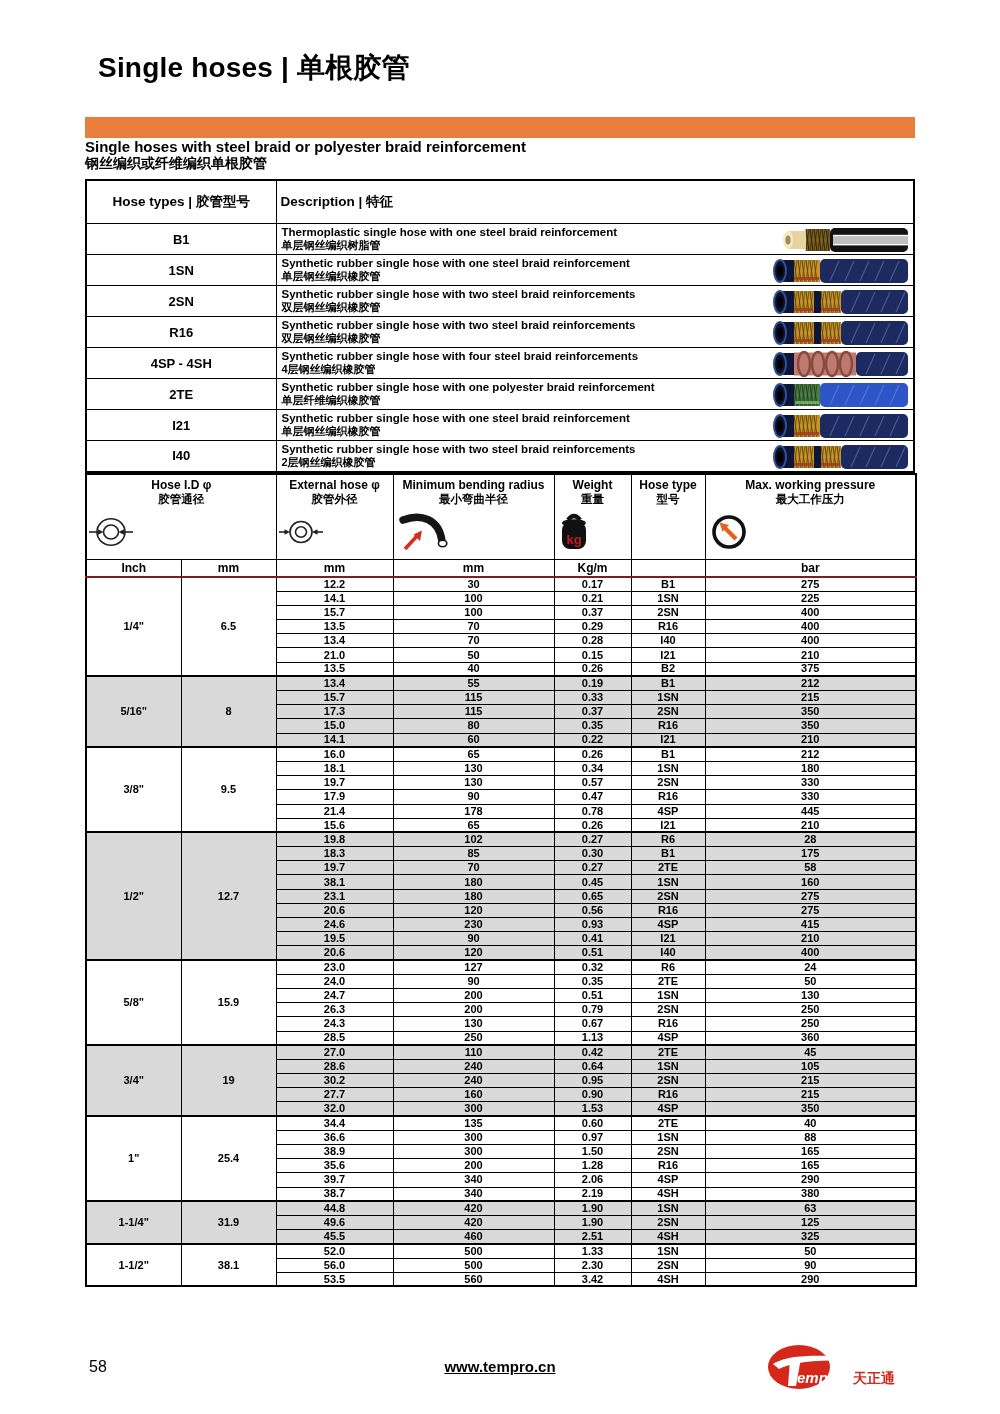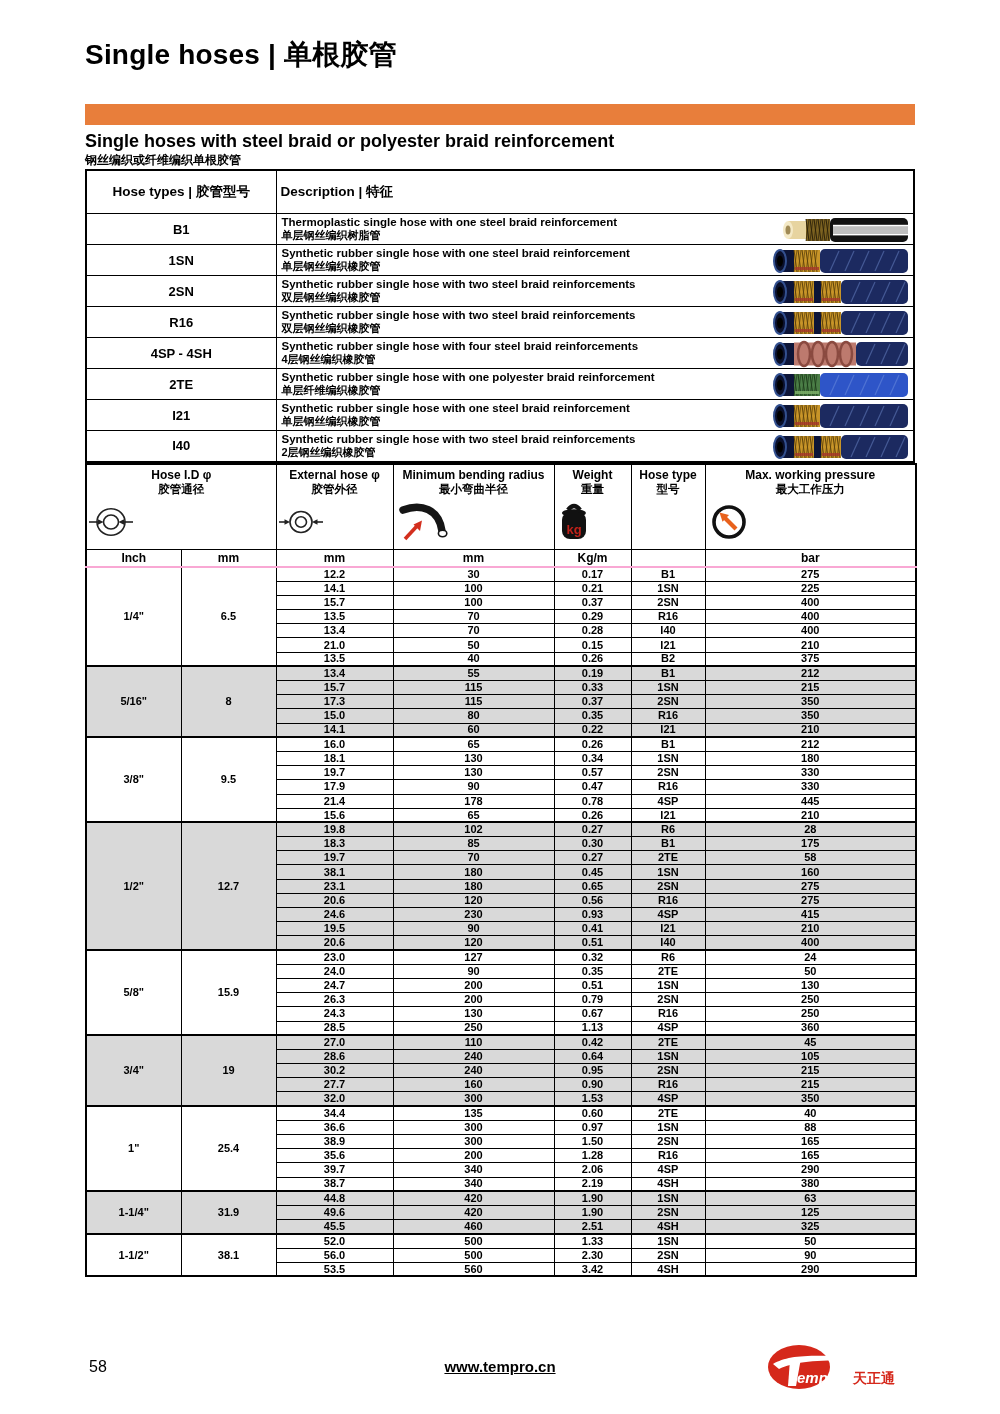--- a/index.html
+++ b/index.html
@@ -3,42 +3,42 @@
 <meta charset="utf-8">
 <style>
   * { box-sizing: border-box; }
   html,body { margin:0; padding:0; }
   body {
     width:1000px; height:1414px; background:#fff; position:relative;
     font-family:"Liberation Sans", sans-serif; color:#000; overflow:hidden;
   }
   .page { position:absolute; left:85px; top:0; width:830px; }
 
-  .title { margin:0; padding-top:36px; font-size:28px; font-weight:bold; letter-spacing:0.2px; }
+  .title { margin:13px; padding-top:36px; font-size:28px; font-weight:bold; letter-spacing:0.2px; }
   .orange-bar { height:21px; margin-top:30px; }
-  .sub-en { font-size:18px; font-weight:bold; margin-top:6px; }
-  .sub-cn { font-size:12px; font-weight:bold; }
+  .sub-en { font-size:15px; font-weight:bold; margin-top:0; }
+  .sub-cn { font-size:14px; font-weight:bold; margin-bottom:6px; }
 
   table { border-collapse:collapse; width:830px; table-layout:fixed; }
   .types-table, .spec-table { border:2px solid #000; }
   .types-table th, .types-table td, .spec-table th, .spec-table td { border:1.5px solid #000; }
 
   .types-table th { height:20px; font-size:13.5px; font-weight:bold; padding:12px 4px; }
   .types-table th.l { text-align:left; }
   .tcell { text-align:center; font-weight:bold; font-size:13px; }
   .dcell { position:relative; height:31px; padding:0 5px; vertical-align:middle;margin-left:40px; }
   .den { font-size:11.5px; font-weight:bold; line-height:1.25; }
   .dcn { font-size:11px;  font-weight:bold; line-height:1.25; }
   .himg { position:absolute; right:3px; top:1px; width:140px; height:30px; }
 
   .spec-table .hrow th { height:86px; vertical-align:top; padding-top:3px; }
   .hl-en { font-size:12px; font-weight:bold; line-height:1.2; }
   .hl-cn { font-size:11.5px; font-weight:bold; line-height:1.25; }
   .hicon { height:46px; display:flex; align-items:center; margin-top:3px; }
-  .spec-table .urow td { height:17px; font-size:12px; font-weight:bold; text-align:center; border-bottom:2px solid #f9a8d4; }
+  .spec-table .urow td { height:17px; font-size:12px; font-weight:bold; text-align:center; border-bottom:2px solid #7f1d1d; }
   .spec-table tbody td { height:14.2px; padding:0 2px; font-size:11px; font-weight:bold; text-align:center; line-height:1; }
   .gcell { font-size:11.5px; }
   tr.shaded td { background:#D9D9D9; }
   tr.gstart td { border-top:2px solid #000; }
 
   .footer { position:absolute; left:85px; right:85px; top:1338px; height:60px; }
   .page-num { position:absolute; left:4px; top:20px; font-size:16px; }
   .site { position:absolute; left:0; right:0; top:20px; text-align:center; font-size:15px; font-weight:bold;text-decoration:underline; }
   .logo { position:absolute; right:0; top:2px; width:152px; height:54px; }
 </style>

